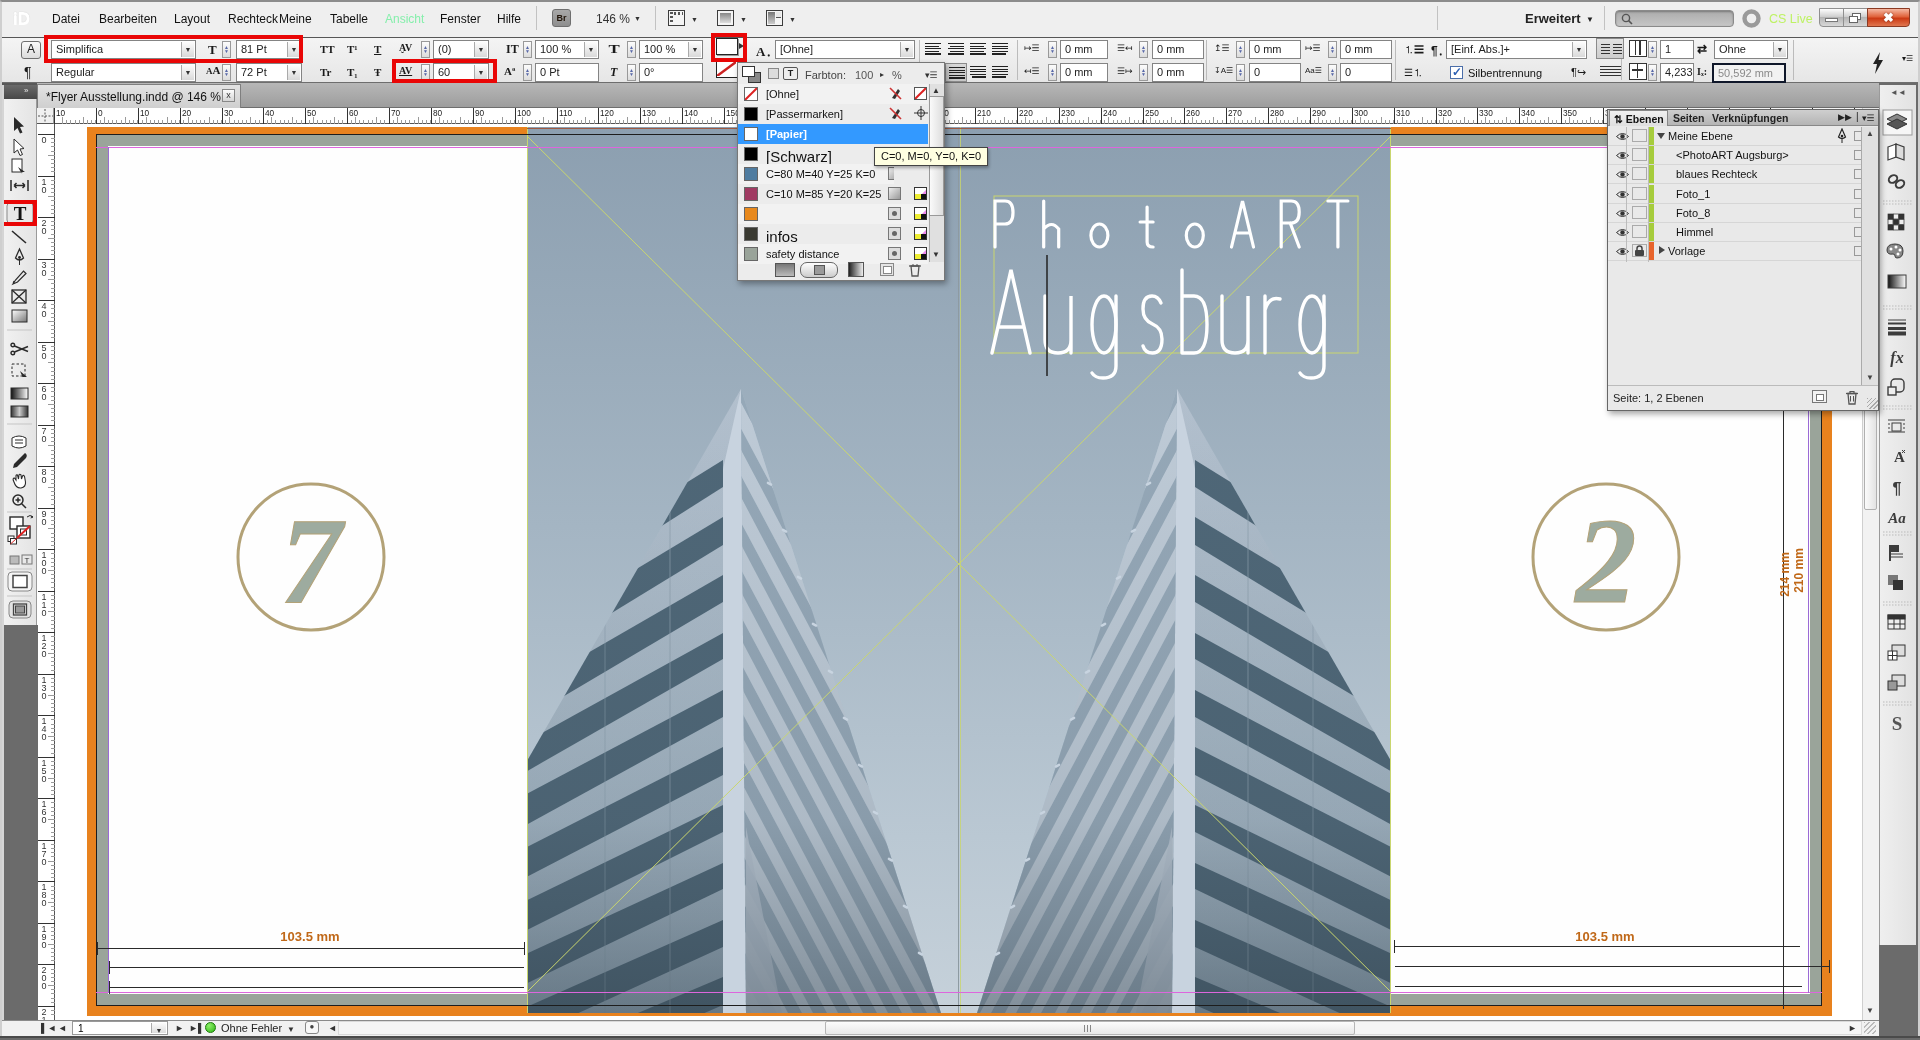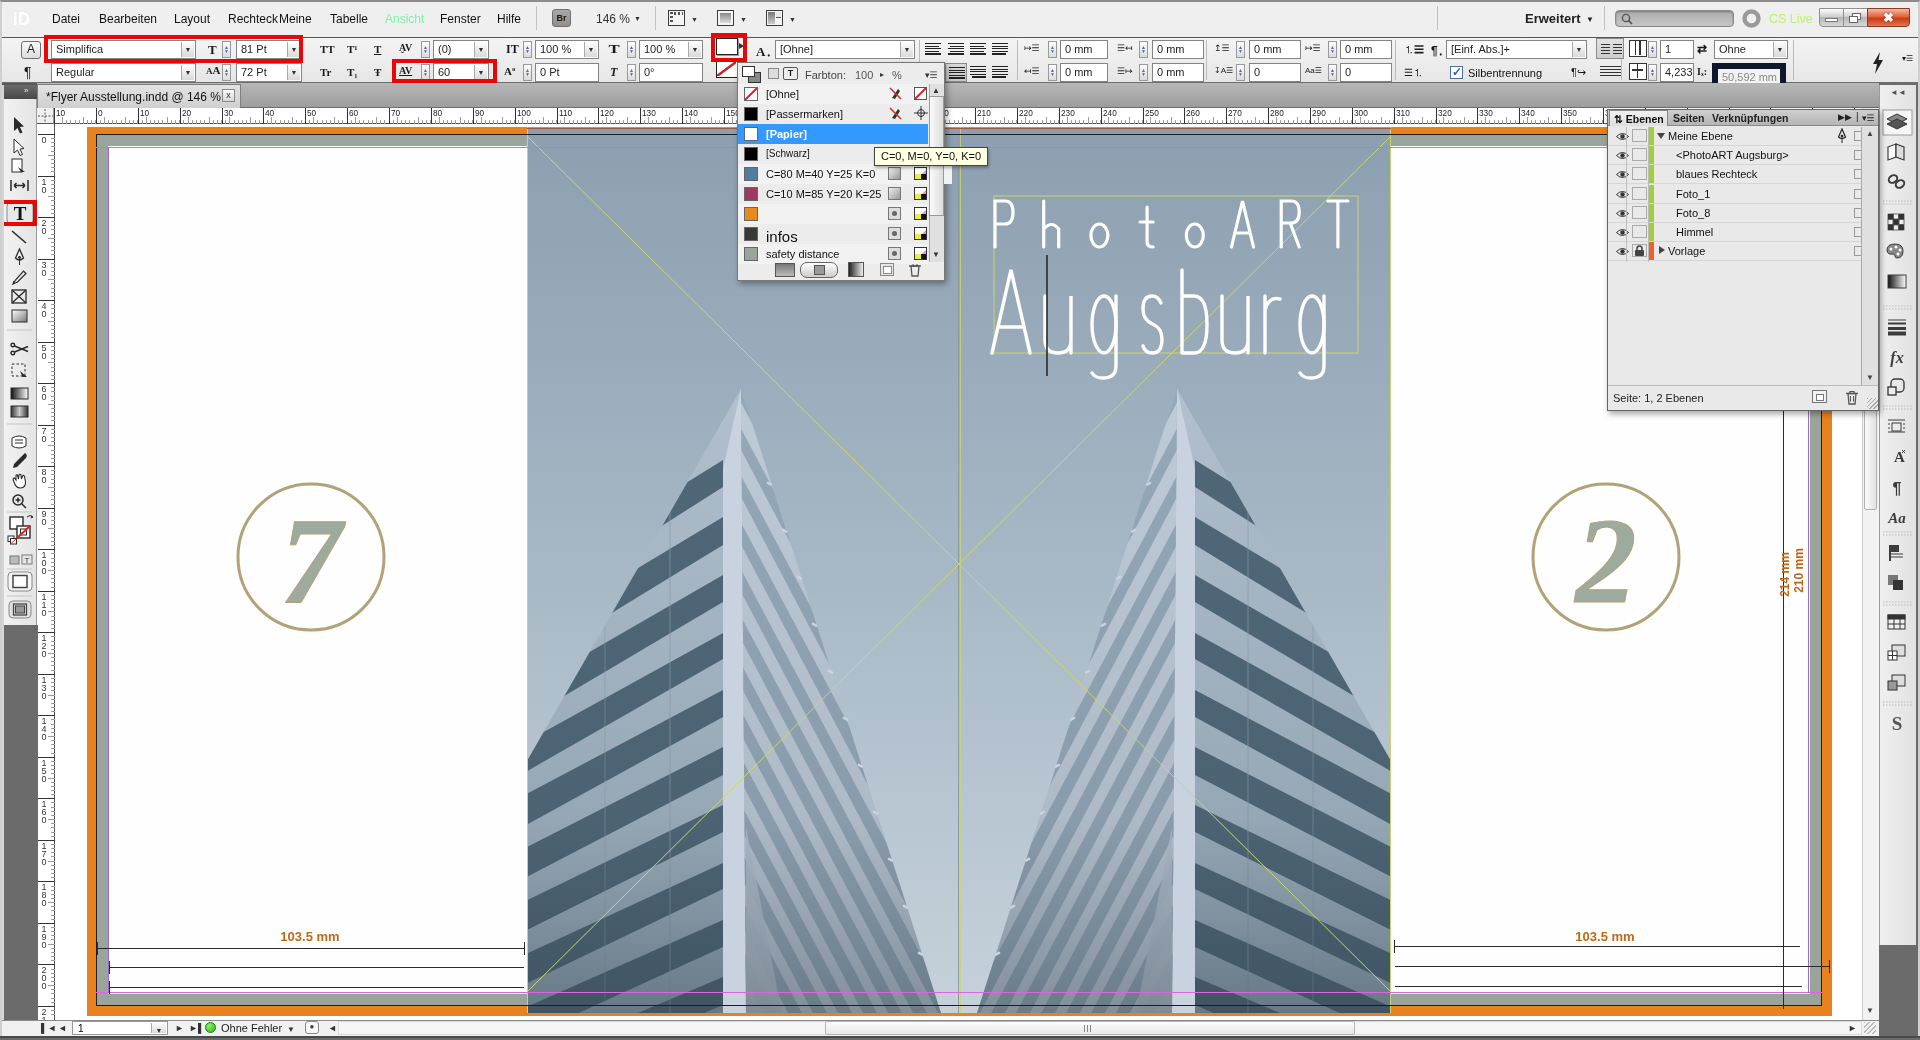--- a/index.html
+++ b/index.html
@@ -1,17 +1,17 @@
 <!DOCTYPE html>
 <html><head><meta charset="utf-8"><title>x</title><style>
 *{margin:0;padding:0;box-sizing:border-box;}
 html,body{width:1920px;height:1040px;overflow:hidden;font-family:"Liberation Sans",sans-serif;background:#6b6b6b;}
 .ab{position:absolute;}
 .fld{position:absolute;background:#fff;border:1px solid #848484;font-size:11px;color:#222;padding:2px 3px 0 4px;overflow:hidden;white-space:nowrap;}
-.fldg{position:absolute;background:#f2f2f2;border:6px solid #0f172a;font-size:11px;color:#8a8a8a;padding:2px 3px 14px 4px;overflow:hidden;white-space:nowrap;}
+.fldg{position:absolute;background:#f2f2f2;border:2px solid #0f172a;font-size:11px;color:#8a8a8a;padding:2px 3px 14px 4px;overflow:hidden;white-space:nowrap;}
 .dd{position:absolute;right:1px;top:1px;bottom:1px;width:13px;background:linear-gradient(#fdfdfd,#d9d9d9);border-left:1px solid #aaa;color:#333;font-size:7px;text-align:center;line-height:15px;}
 .ic{position:absolute;font-size:11px;color:#1a1a1a;white-space:nowrap;}
 .spin{position:absolute;width:9px;height:17px;background:linear-gradient(#fcfcfc,#dcdcdc);border:1px solid #999;color:#5868a8;font-size:5px;line-height:4px;text-align:center;padding-top:3px;}
 .redbox{position:absolute;border:4px solid #e90606;}
 .rlab{position:absolute;font-size:9px;color:#222;transform:scale(0.92);transform-origin:left top;}
 .vlab{position:absolute;font-size:9px;color:#333;width:8px;line-height:8px;text-align:center;word-break:break-all;}
 .swrow{position:absolute;left:1px;width:189px;height:20px;font-size:11px;color:#111;}
 .swchip{position:absolute;left:6px;top:3px;width:14px;height:14px;border:1px solid #666;}
 .lrow{position:absolute;left:1px;width:253px;height:19px;font-size:11px;color:#111;border-bottom:1px solid #d6d6d6;background:#e9e9e9;}
 .eye{position:absolute;left:8px;top:5px;width:13px;height:9px;}
@@ -848,29 +848,29 @@
       <line x1="7" y1="0" x2="7" y2="14" stroke="#333"></line>
       <line x1="0" y1="7" x2="14" y2="7" stroke="#333"></line>
     </svg>
   </div>
 <div class="swrow ab" style="left:738px;top:124px;width:190px;height:20px;background:#3399ff;color:#fff;font-weight:bold;overflow:hidden;">
     <div class="swchip" style="background:#fff;"></div>
     <span style="position:absolute;left:28px;top:4px;font-size:11px;">[Papier]</span>
   </div>
 <div class="swrow ab" style="left:738px;top:144px;width:190px;height:20px;background:#ececec;overflow:hidden;">
     <div class="swchip" style="background:#000;"></div>
-    <span style="position:absolute;left:28px;top:4px;font-size:10px;text-align:center;">[Schwarz]</span>
+    <span style="position:absolute;left:28px;top:4px;font-size:15px;text-align:center;">[Schwarz]</span>
     <div style="position:absolute;left:176px;top:3px;width:13px;height:13px;border:1px solid #333;overflow:hidden;">
       <div style="position:absolute;left:0;top:0;border-left:13px solid #fff;border-bottom:13px solid transparent;width:0;height:0;"></div>
       <div style="position:absolute;left:0;top:0;border-right:13px solid #e8e;border-top:13px solid transparent;width:0;height:0;transform:translate(0,0);"></div>
       <div style="position:absolute;left:0;top:6px;width:13px;height:7px;background:#ee3;"></div>
       <div style="position:absolute;left:6px;top:6px;width:7px;height:7px;background:#111;"></div>
     </div>
   </div>
-<div class="swrow ab" style="left:738px;top:164px;width:214px;height:20px;background:#f2f2f2;overflow:hidden;">
+<div class="swrow ab" style="left:738px;top:164px;width:156px;height:20px;background:#f2f2f2;overflow:hidden;">
     <div class="swchip" style="background:#4f7ca0;"></div>
     <span style="position:absolute;left:28px;top:4px;font-size:11px;">C=80 M=40 Y=25 K=0</span>
     <div style="position:absolute;left:150px;top:3px;width:13px;height:13px;border:1px solid #777;background:linear-gradient(135deg,#eee,#999);"></div>
     <div style="position:absolute;left:176px;top:3px;width:13px;height:13px;border:1px solid #333;overflow:hidden;">
       <div style="position:absolute;left:0;top:0;border-left:13px solid #fff;border-bottom:13px solid transparent;width:0;height:0;"></div>
       <div style="position:absolute;left:0;top:0;border-right:13px solid #e8e;border-top:13px solid transparent;width:0;height:0;transform:translate(0,0);"></div>
       <div style="position:absolute;left:0;top:6px;width:13px;height:7px;background:#ee3;"></div>
       <div style="position:absolute;left:6px;top:6px;width:7px;height:7px;background:#111;"></div>
     </div>
   </div>

